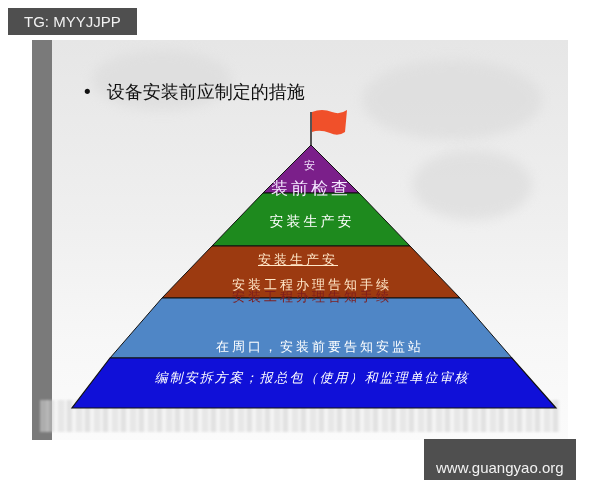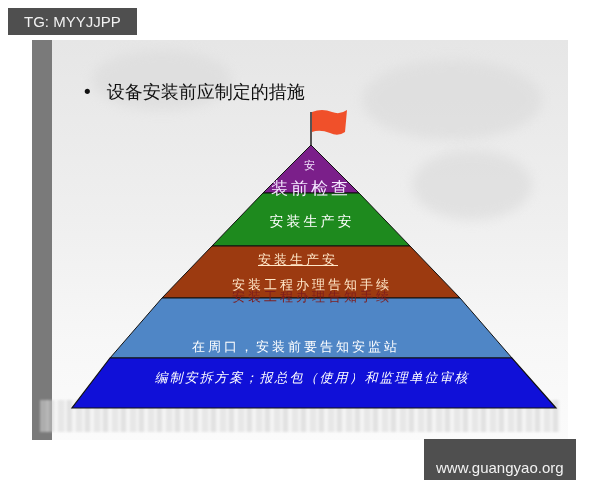--- a/index.html
+++ b/index.html
@@ -52,18 +52,18 @@
 
 <div class="lbl" style="left:311px;top:158px;font-size:11px;color:#f4e8ff;">安</div>
 <div class="lbl" style="left:311px;top:177px;font-size:17px;color:#f4e8ff;">装前检查</div>
 
 <div class="lbl" style="left:312px;top:213px;font-size:14px;color:#ffffff;">安装生产安</div>
 
 <div class="lbl" style="left:298px;top:251px;font-size:13px;color:#ffe7c8;text-decoration:underline;">安装生产安</div>
 <div class="lbl" style="left:312px;top:276px;font-size:13px;color:#ffe7c8;">安装工程办理告知手续</div>
 
 <div class="lbl" style="left:312px;top:288px;font-size:13px;color:#7f1d1d;">安装工程办理告知手续</div>
-<div class="lbl" style="left:296px;top:338px;font-size:13px;color:#ffffff;">在周口，安装前要告知安监站</div>
+<div class="lbl" style="left:320px;top:338px;font-size:13px;color:#ffffff;">在周口，安装前要告知安监站</div>
 
 <div class="lbl" style="left:312px;top:369px;font-size:13px;color:#ffffff;letter-spacing:2px;font-style:italic;">编制安拆方案；报总包（使用）和监理单位审核</div>
 
 <div class="wm wm-tl">TG: MYYJJPP</div>
 <div class="wm wm-br">www.guangyao.org</div>
 
 </body></html>

